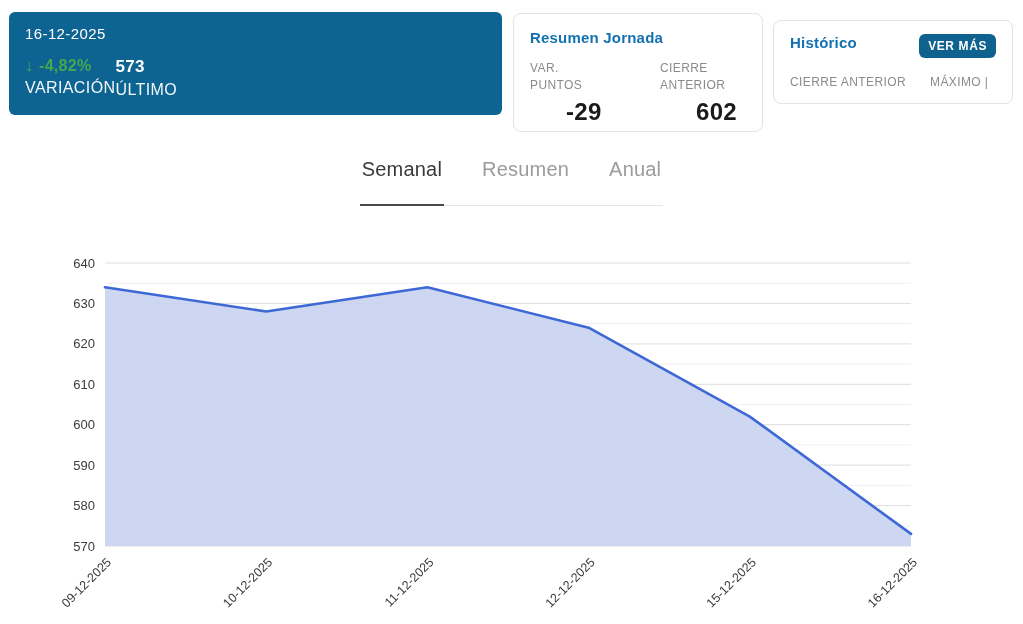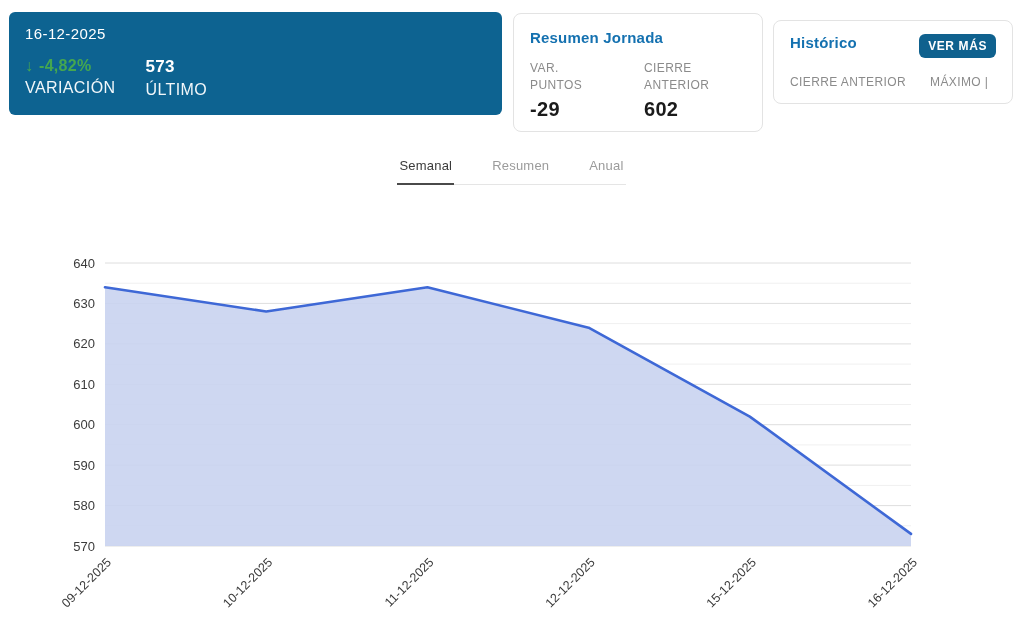--- a/index.html
+++ b/index.html
@@ -4,45 +4,45 @@
 <style>
   * { margin:0; padding:0; box-sizing:border-box; }
   html,body { width:1023px; height:624px; background:#ffffff;
     font-family:"Liberation Sans","DejaVu Sans",sans-serif; }
   .page { position:relative; width:1023px; height:624px; overflow:hidden; background:#fff; }
 
   
   .hero-card { position:absolute; left:9px; top:12px; width:493px; height:103px;
     background:#0d6391; border-radius:6px; padding:13px 16px; color:#fff; }
   .hero-date { font-size:15px; letter-spacing:.4px; }
-  .hero-row { display:flex; gap:30px; margin-top:15px; }
+  .hero-row { display:flex; margin-top:15px; }
   .hero-var-value { color:#45a74f; font-weight:bold; font-size:16px; letter-spacing:.3px; }
   .hero-arrow { color:#45a74f; font-weight:bold; font-size:16px; margin-right:6px; }
   .hero-last-value { font-weight:bold; font-size:17px; letter-spacing:.3px; }
   .hero-label { font-size:16px; letter-spacing:.4px; margin-top:4px; color:#f2f7fa; }
 
   
   .card { position:absolute; background:#fff; border:1px solid #e3e3e3; border-radius:8px; }
   .resumen-card { left:513px; top:13px; width:250px; height:119px; padding:15px 16px; }
   .historico-card { left:773px; top:20px; width:240px; height:84px; padding:13px 16px; overflow:hidden; }
   .card-title { color:#1471b0; font-size:15px; font-weight:bold; letter-spacing:.2px; }
   .card-head { display:flex; justify-content:space-between; align-items:flex-start; }
   .ver-mas { background:#0f618e; color:#fff; border:none; border-radius:6px;
     font-family:inherit; font-size:12px; font-weight:bold; letter-spacing:.6px;
     padding:5px 9px; cursor:pointer; }
-  .card-row { display:flex; gap:36px; margin-top:14px; }
+  .card-row { display:flex; gap:52px; margin-top:14px; }
   .stat-label { color:#8b8b8b; font-size:12px; letter-spacing:.4px; line-height:1.45; max-width:78px; }
   .stat-label.nowrap { max-width:none; white-space:nowrap; }
-  .stat-value { color:#1b1b1b; font-size:20px; font-weight:bold; margin-top:3px; letter-spacing:.3px; }
+  .stat-value { color:#1b1b1b; font-size:24px; font-weight:bold; margin-top:3px; letter-spacing:.3px;margin-left:36px; }
   .historico-card .card-row { gap:24px; margin-top:16px; }
 
   
   .tabs-wrap { position:absolute; left:0; top:158px; width:1023px; display:flex; justify-content:center; }
   .tabs { display:inline-flex; gap:36px; border-bottom:1px solid #e5e5e5; }
-  .tab { font-size:13px; color:#9b9b9b; padding:0 2px 10px 2px; cursor:pointer; letter-spacing:.2px; }
+  .tab { font-size:20px; color:#9b9b9b; padding:0 2px 23px 2px; cursor:pointer; letter-spacing:.2px; }
   .tab.active { color:#3a3a3a; border-bottom:2px solid #4a4a4a; margin-bottom:-1px; }
 
   
   .chart { position:absolute; left:0; top:230px; width:1023px; height:394px; }
   svg text { font-family:"Liberation Sans","DejaVu Sans",sans-serif; }
 </style>
 </head>
 <body>
 
 <div class="page">

